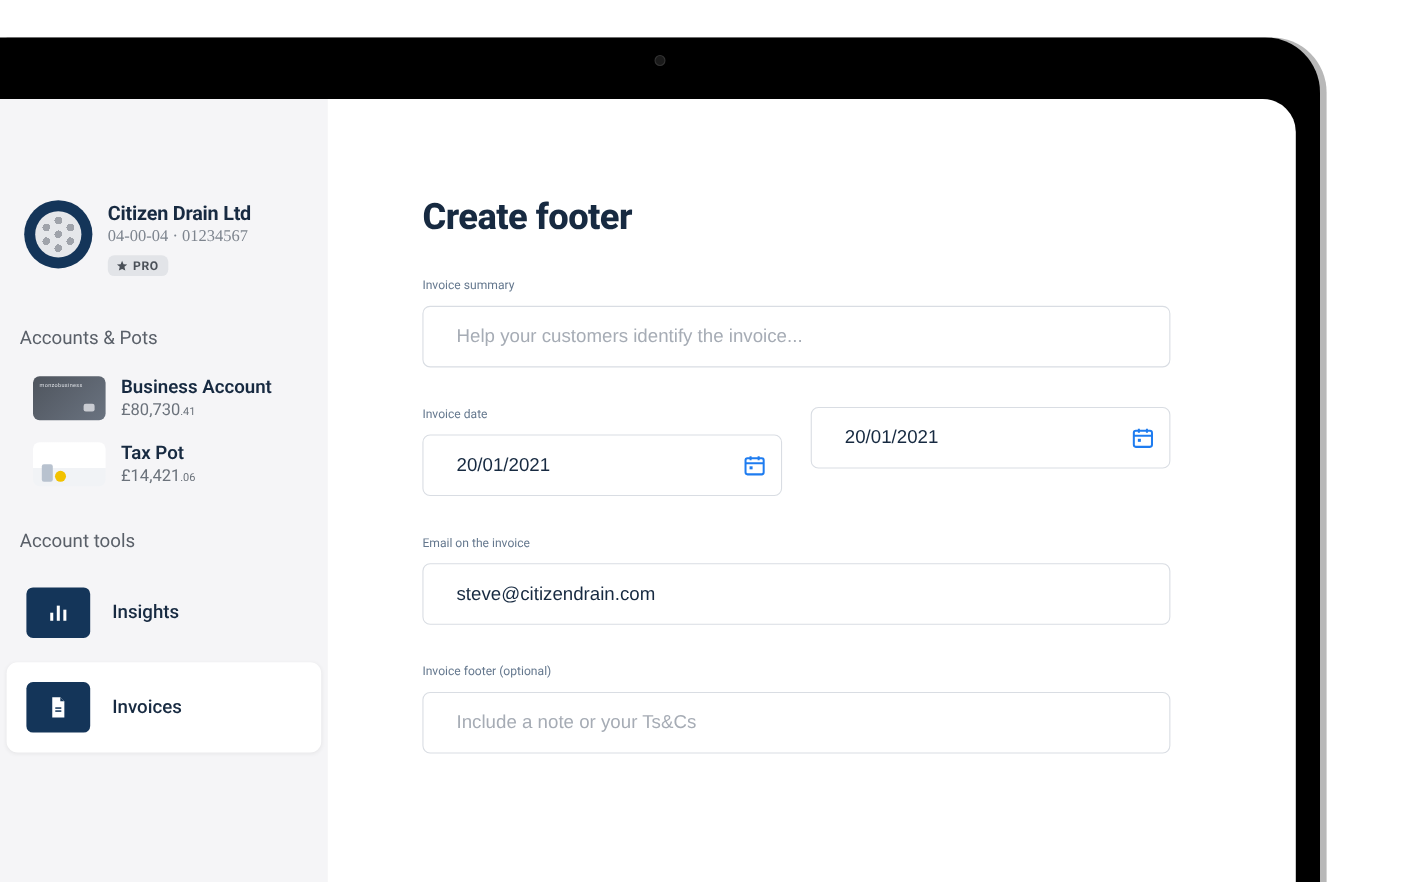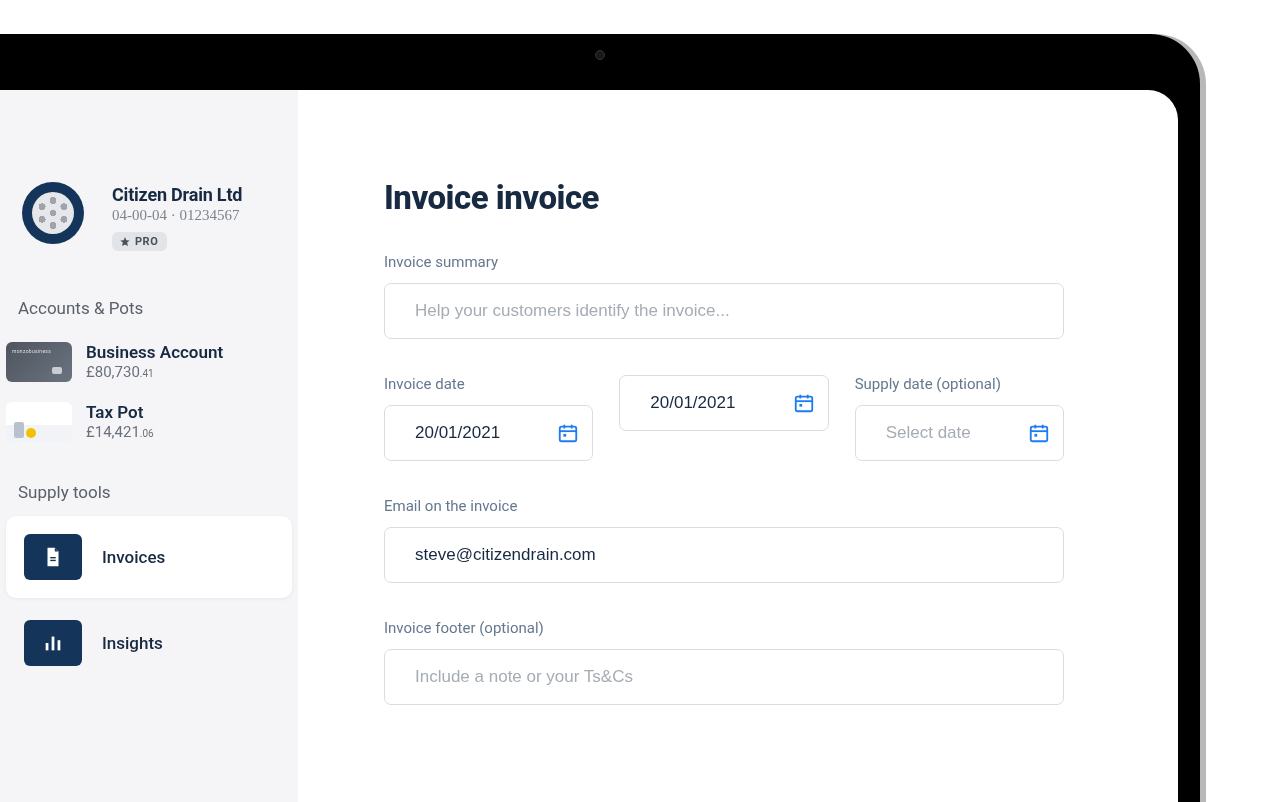--- a/index.html
+++ b/index.html
@@ -45,21 +45,21 @@
 
   
   .sidebar {
     width: 298px;
     background: #f5f5f7;
     padding: 0;
     flex-shrink: 0;
   }
   .company-block {
     display: flex;
-    gap: 28px;
+    gap: 14px;
     padding: 92px 18px 0 22px;
   }
   .company-logo {
     width: 62px;
     height: 62px;
     border-radius: 50%;
     background: #143559;
     display: flex;
     align-items: center;
     justify-content: center;
@@ -120,21 +120,21 @@
     padding: 0 18px;
     margin-top: 46px;
     margin-bottom: 14px;
   }
   .section-label.tools { margin-top: 30px; }
 
   .account-item {
     display: flex;
     align-items: center;
     gap: 14px;
-    padding: 10px 6px;
+    padding: 10px 30px;
     cursor: pointer;
   }
   .account-icon {
     width: 66px;
     height: 40px;
     border-radius: 6px;
     flex-shrink: 0;
   }
   .card-icon {
     background: linear-gradient(135deg, #4f555e 0%, #6a7380 100%);
@@ -201,21 +201,21 @@
     padding: 88px 0 0 86px;
   }
   .page-title {
     font-size: 33px;
     font-weight: 800;
     color: #172a41;
     letter-spacing: -0.5px;
   }
   .form { width: 680px; margin-top: 36px; }
   .field-label {
-    font-size: 15px;
+    font-size: 11px;
     color: #65788e;
     margin-bottom: 12px;
   }
   .text-input {
     width: 100%;
     height: 56px;
     border: 1px solid #d9dde3;
     border-radius: 7px;
     padding: 0 30px;
     font-size: 17px;
@@ -298,48 +298,48 @@
             <span class="pot-obj1"></span>
         </div>
         <div class="account-text">
           <div class="account-name">Tax Pot</div>
           <div class="account-balance">
             <span>£14,421</span><span class="cents">.06</span>
           </div>
         </div>
       </div>
 
-      <div class="section-label tools">Supply tools</div>
+      <div class="section-label tools">Account tools</div>
+
+      <div class="tool-item">
+        <div class="tool-icon">
+          <svg viewBox="0 0 24 24">
+              <rect x="4" y="12" width="3" height="8"></rect>
+              <rect x="10.5" y="5" width="3" height="15"></rect>
+              <rect x="17" y="9" width="3" height="11"></rect>
+            </svg>
+        </div>
+        <span>Insights</span>
+      </div>
 
       <div class="tool-item active">
         <div class="tool-icon">
           <svg viewBox="0 0 24 24">
               <path d="M6 2h8l4 4v16H6z"></path>
               <path d="M14 2v4h4" fill="#143559"></path>
               <rect x="9" y="12" width="6" height="1.5" fill="#143559"></rect>
               <rect x="9" y="15" width="6" height="1.5" fill="#143559"></rect>
             </svg>
         </div>
         <span>Invoices</span>
       </div>
-
-      <div class="tool-item">
-        <div class="tool-icon">
-          <svg viewBox="0 0 24 24">
-              <rect x="4" y="12" width="3" height="8"></rect>
-              <rect x="10.5" y="5" width="3" height="15"></rect>
-              <rect x="17" y="9" width="3" height="11"></rect>
-            </svg>
-        </div>
-        <span>Insights</span>
-      </div>
     </aside>
 
     <main class="main">
-      <h1 class="page-title">Invoice invoice</h1>
+      <h1 class="page-title">Create footer</h1>
 
       <div class="form">
         <div class="field-block" style="margin-top:32px">
           <div class="field-label">Invoice summary</div>
           <input class="text-input" type="text" placeholder="Help your customers identify the invoice..." style="">
         </div>
 
         <div class="date-row">
           <div class="date-field">
             <div class="field-label">Invoice date</div>
@@ -363,34 +363,20 @@
                 <svg viewBox="0 0 24 24">
                     <rect x="3" y="5" width="18" height="16" rx="2"></rect>
                     <path d="M3 10h18"></path>
                     <path d="M8 3v4M16 3v4"></path>
                     <rect x="7" y="13" width="3" height="3" fill="#1e7cf0" stroke="none"></rect>
                   </svg>
               </button>
             </div>
           </div>
 
-          <div class="date-field">
-            <div class="field-label">Supply date (optional)</div>
-            <div class="date-input-wrap">
-              <input class="text-input" type="text" placeholder="Select date" style="">
-              <button class="calendar-btn">
-                <svg viewBox="0 0 24 24">
-                    <rect x="3" y="5" width="18" height="16" rx="2"></rect>
-                    <path d="M3 10h18"></path>
-                    <path d="M8 3v4M16 3v4"></path>
-                    <rect x="7" y="13" width="3" height="3" fill="#1e7cf0" stroke="none"></rect>
-                  </svg>
-              </button>
-            </div>
-          </div>
         </div>
 
         <div class="field-block">
           <div class="field-label">Email on the invoice</div>
           <input class="text-input" type="text" value="steve@citizendrain.com" style="">
         </div>
 
         <div class="field-block">
           <div class="field-label">Invoice footer (optional)</div>
           <input class="text-input" type="text" placeholder="Include a note or your Ts&amp;Cs" style="">

